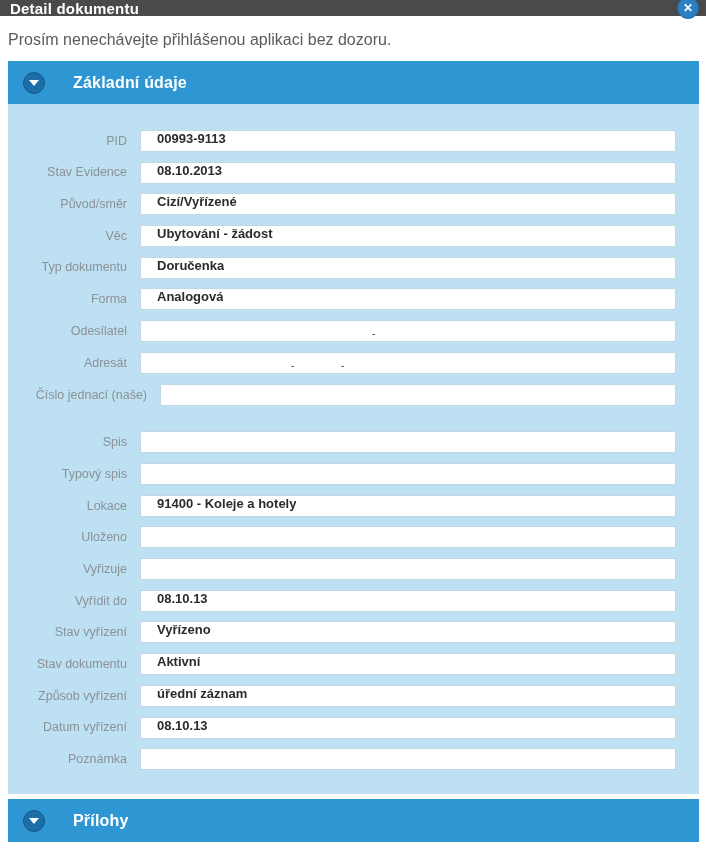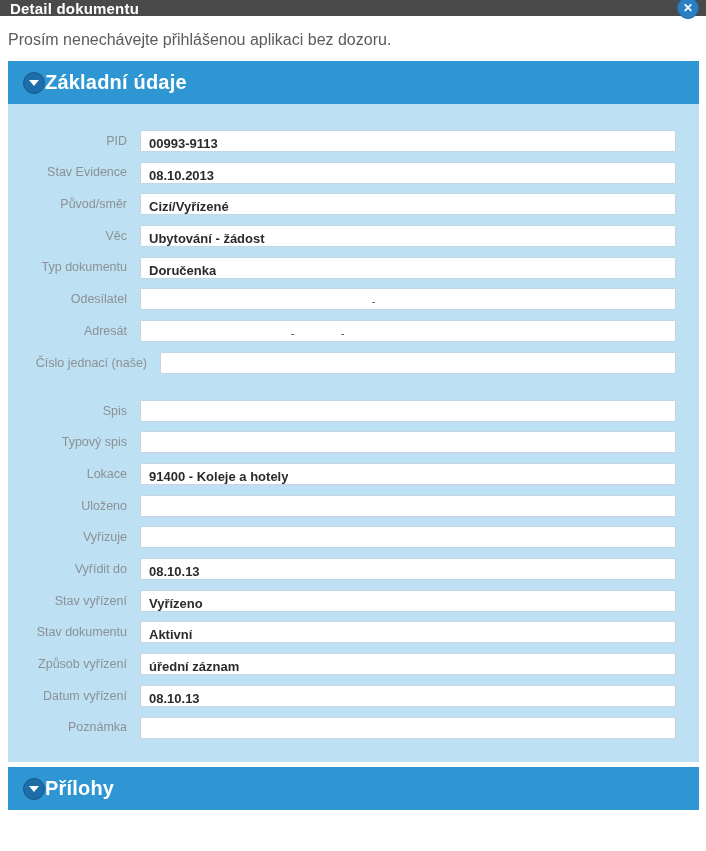--- a/index.html
+++ b/index.html
@@ -49,41 +49,41 @@
     box-sizing: border-box; flex: none;
   }
   .tri {
     width: 0; height: 0;
     border-left: 5px solid transparent;
     border-right: 5px solid transparent;
     border-top: 6px solid #ffffff;
     margin-top: 1px;
   }
   .section-title {
-    color: #ffffff; font-size: 20px; font-weight: bold;
-    margin-left: 0; letter-spacing: .2px;
+    color: #ffffff; font-size: 16px; font-weight: bold;
+    margin-left: 28px; letter-spacing: .2px;
   }
   
   .fields { padding: 21px 23px 19px 0; }
   .row {
     display: flex; align-items: center;
     min-height: 31.7px; box-sizing: border-box;
   }
   .row.ml { align-items: flex-start; min-height: 48px; padding-top: 5px; }
   .row .label {
     width: 119px; flex: none; padding-right: 13px;
     text-align: right; color: #8b9196; font-size: 12.5px;
     line-height: 1.3;
   }
   .row.ml .label { margin-top: 3px; margin-left: 20px; }
   .row .input {
     flex: 1; height: 22px; box-sizing: border-box;
     background: #ffffff; border: 1px solid #c4d6e2; border-radius: 2px;
-    display: flex; align-items: flex-end;
-    padding: 0 8px; position: relative;
+    display: flex; align-items: flex-start;
+    padding: 0 16px; position: relative;
   }
   .row .val {
     font-size: 13px; font-weight: bold; color: #2b2b2b;
     white-space: nowrap; overflow: hidden;
   }
   .dash {
     position: absolute; bottom: 2px;
     color: #3a3a3a; font-size: 10px; font-weight: normal; line-height: 1;
   }
   
@@ -133,20 +133,26 @@
           <span class="val">Ubytování - žádost</span>
         </div>
       </div>
       <div class="row">
         <div class="label">Typ dokumentu</div>
         <div class="input">
           <span class="val">Doručenka</span>
         </div>
       </div>
       <div class="row">
+        <div class="label">Forma</div>
+        <div class="input">
+          <span class="val">Analogová</span>
+        </div>
+      </div>
+      <div class="row">
         <div class="label">Odesílatel</div>
         <div class="input">
           <span class="val"></span>
           <span class="dash" style="left: 231px;">-</span>
         </div>
       </div>
       <div class="row">
         <div class="label">Adresát</div>
         <div class="input">
           <span class="val"></span>

